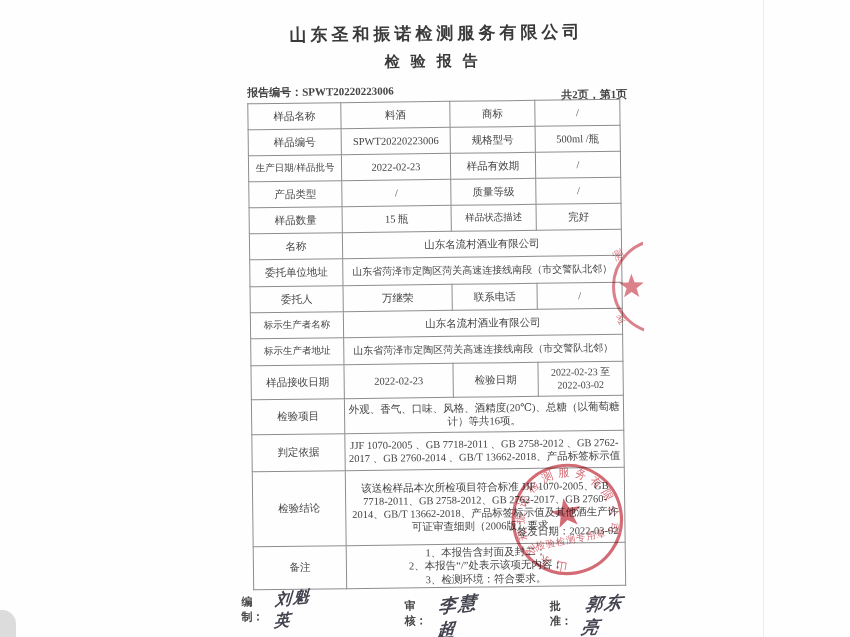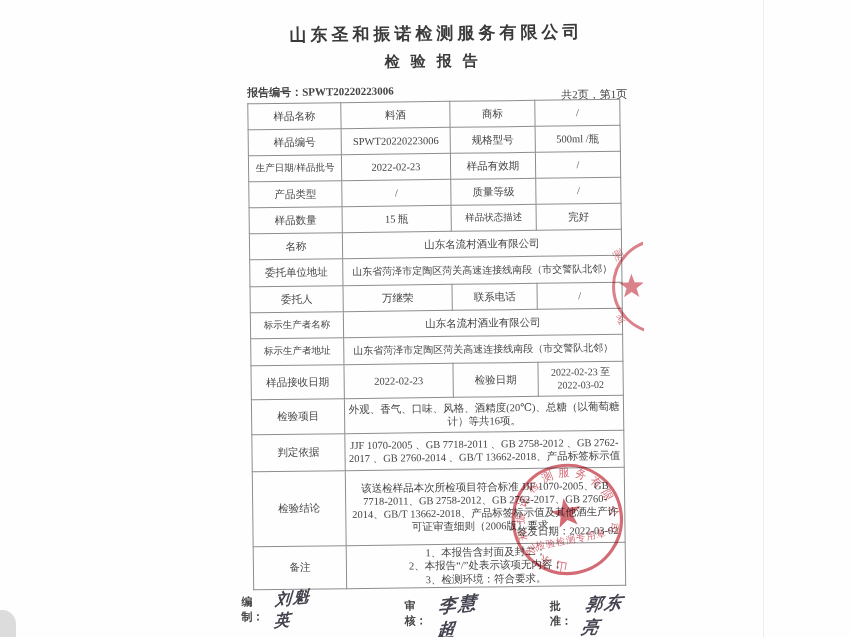--- a/index.html
+++ b/index.html
@@ -5,21 +5,21 @@
   html,body{margin:0;padding:0;}
   body{width:850px;height:637px;background:#ffffff;overflow:hidden;
        font-family:"Liberation Serif","DejaVu Serif",serif;color:#3f3f3f;}
   .page{position:relative;width:850px;height:637px;background:#fefefee8;overflow:hidden;}
   .doc{position:absolute;left:250px;top:12px;width:380px;transform:rotate(-0.7deg);}
   .hdr{ text-align:center;}
   .company-title{font-size:17px;font-weight:bold;letter-spacing:4px;color:#3a3a3a;margin-top:10px;}
   .report-title{font-size:15px;font-weight:bold;letter-spacing:11px;color:#3a3a3a;margin-top:7px;}
   .meta{display:flex;justify-content:space-between;align-items:flex-end;margin-top:12px;margin-bottom:3px;}
   .report-no{font-size:11px;font-weight:bold;color:#454545;}
-  .page-info{font-size:11px;font-weight:normal;color:#454545;transform:translateY(6px);}
+  .page-info{font-size:11px;font-weight:bold;color:#454545;transform:translateY(6px);}
   table.rep{border-collapse:collapse;table-layout:fixed;width:372px;font-size:11px;color:#454545;}
   table.rep td{border:1px solid #8d8d8d;padding:1px 3px;text-align:center;vertical-align:middle;
                overflow:visible;line-height:1.25;}
   td.lbl{font-size:10.5px;white-space:nowrap;}
   td.val{font-size:10.5px;}
   td.longtxt{text-align:left;padding:2px 6px;font-size:10.5px;}
   td.addr{font-size:10px;white-space:nowrap;}
   .concl-cell{position:relative;}
   .issue-date{position:absolute;right:6px;top:56px;font-size:10.5px;white-space:nowrap;color:#4a4a4a;}
   .sig-row{display:flex;align-items:flex-start;margin-top:4px;margin-left:-12px;font-size:11px;

